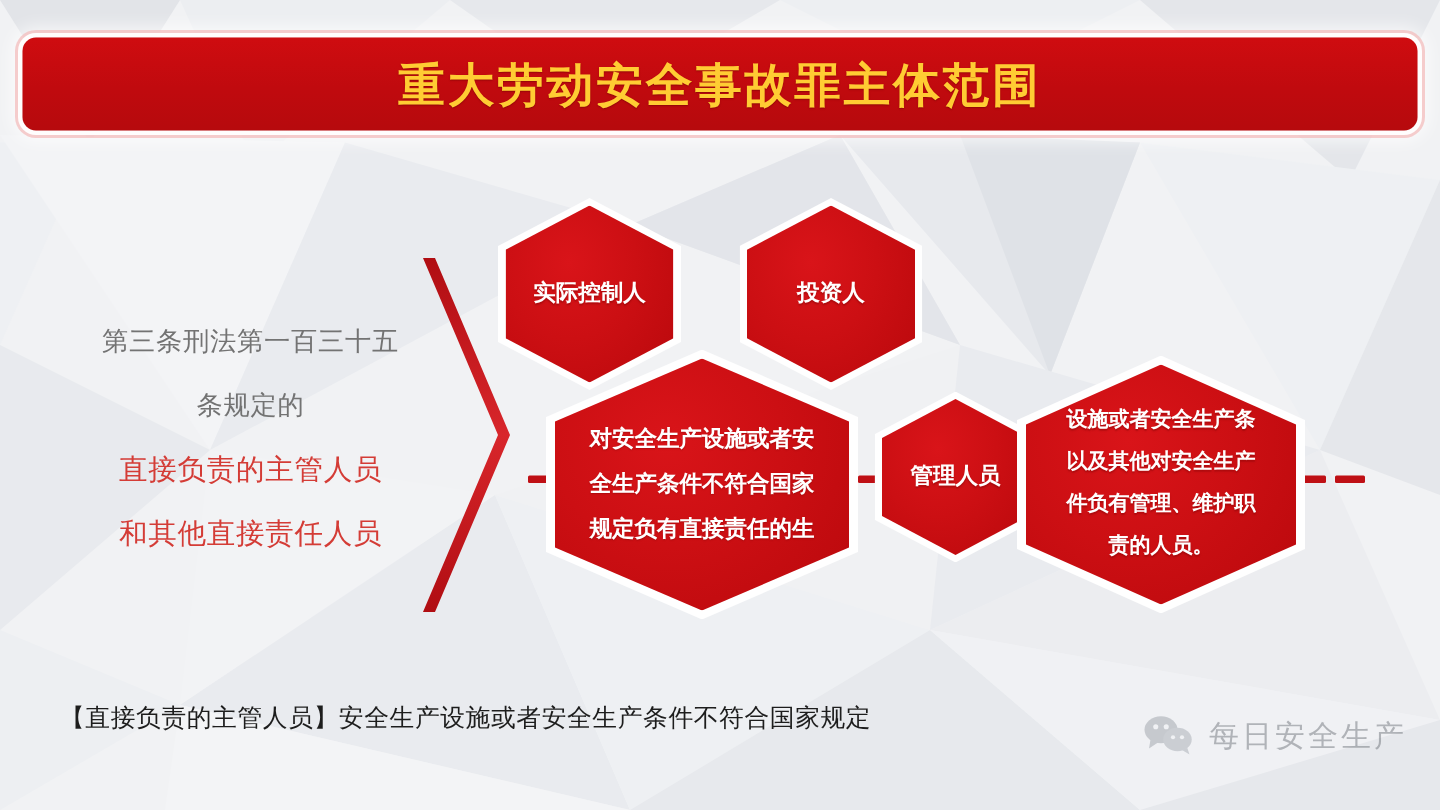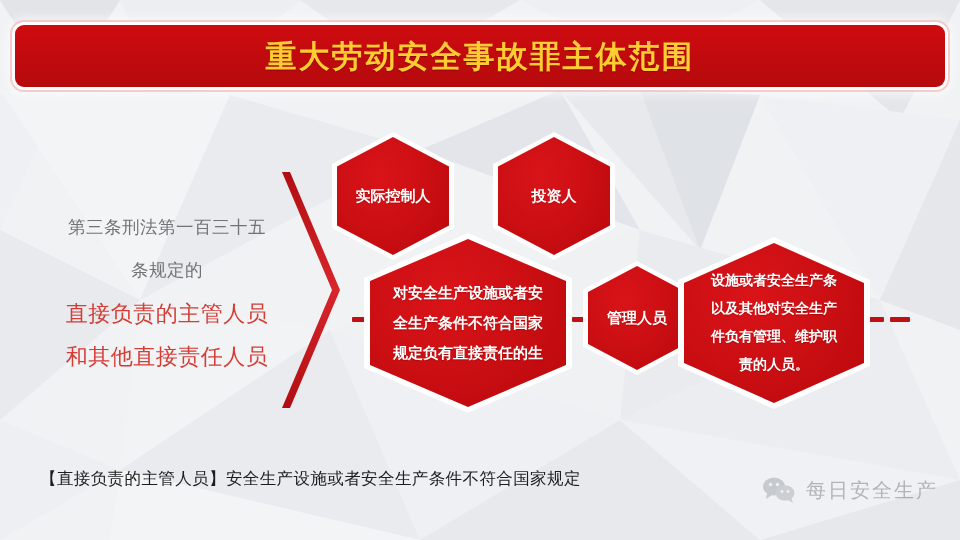--- a/index.html
+++ b/index.html
@@ -66,21 +66,21 @@
     width: 250px;
     text-align: center;
   }
   .left-text .ln {
     font-size: 17.5px;
     line-height: 43px;
     white-space: nowrap;
     letter-spacing: 0.5px;
   }
   .left-text .ln.dark  { color: #737373; }
-  .left-text .ln.red   { color: #d43c36; font-size: 22px; }
+  .left-text .ln.red   { color: #d43c36; font-size: 19px; }
 
   
   .chevron {
     position: absolute;
     left: 278px;
     top: 172px;
     width: 66px;
     height: 236px;
   }
 

